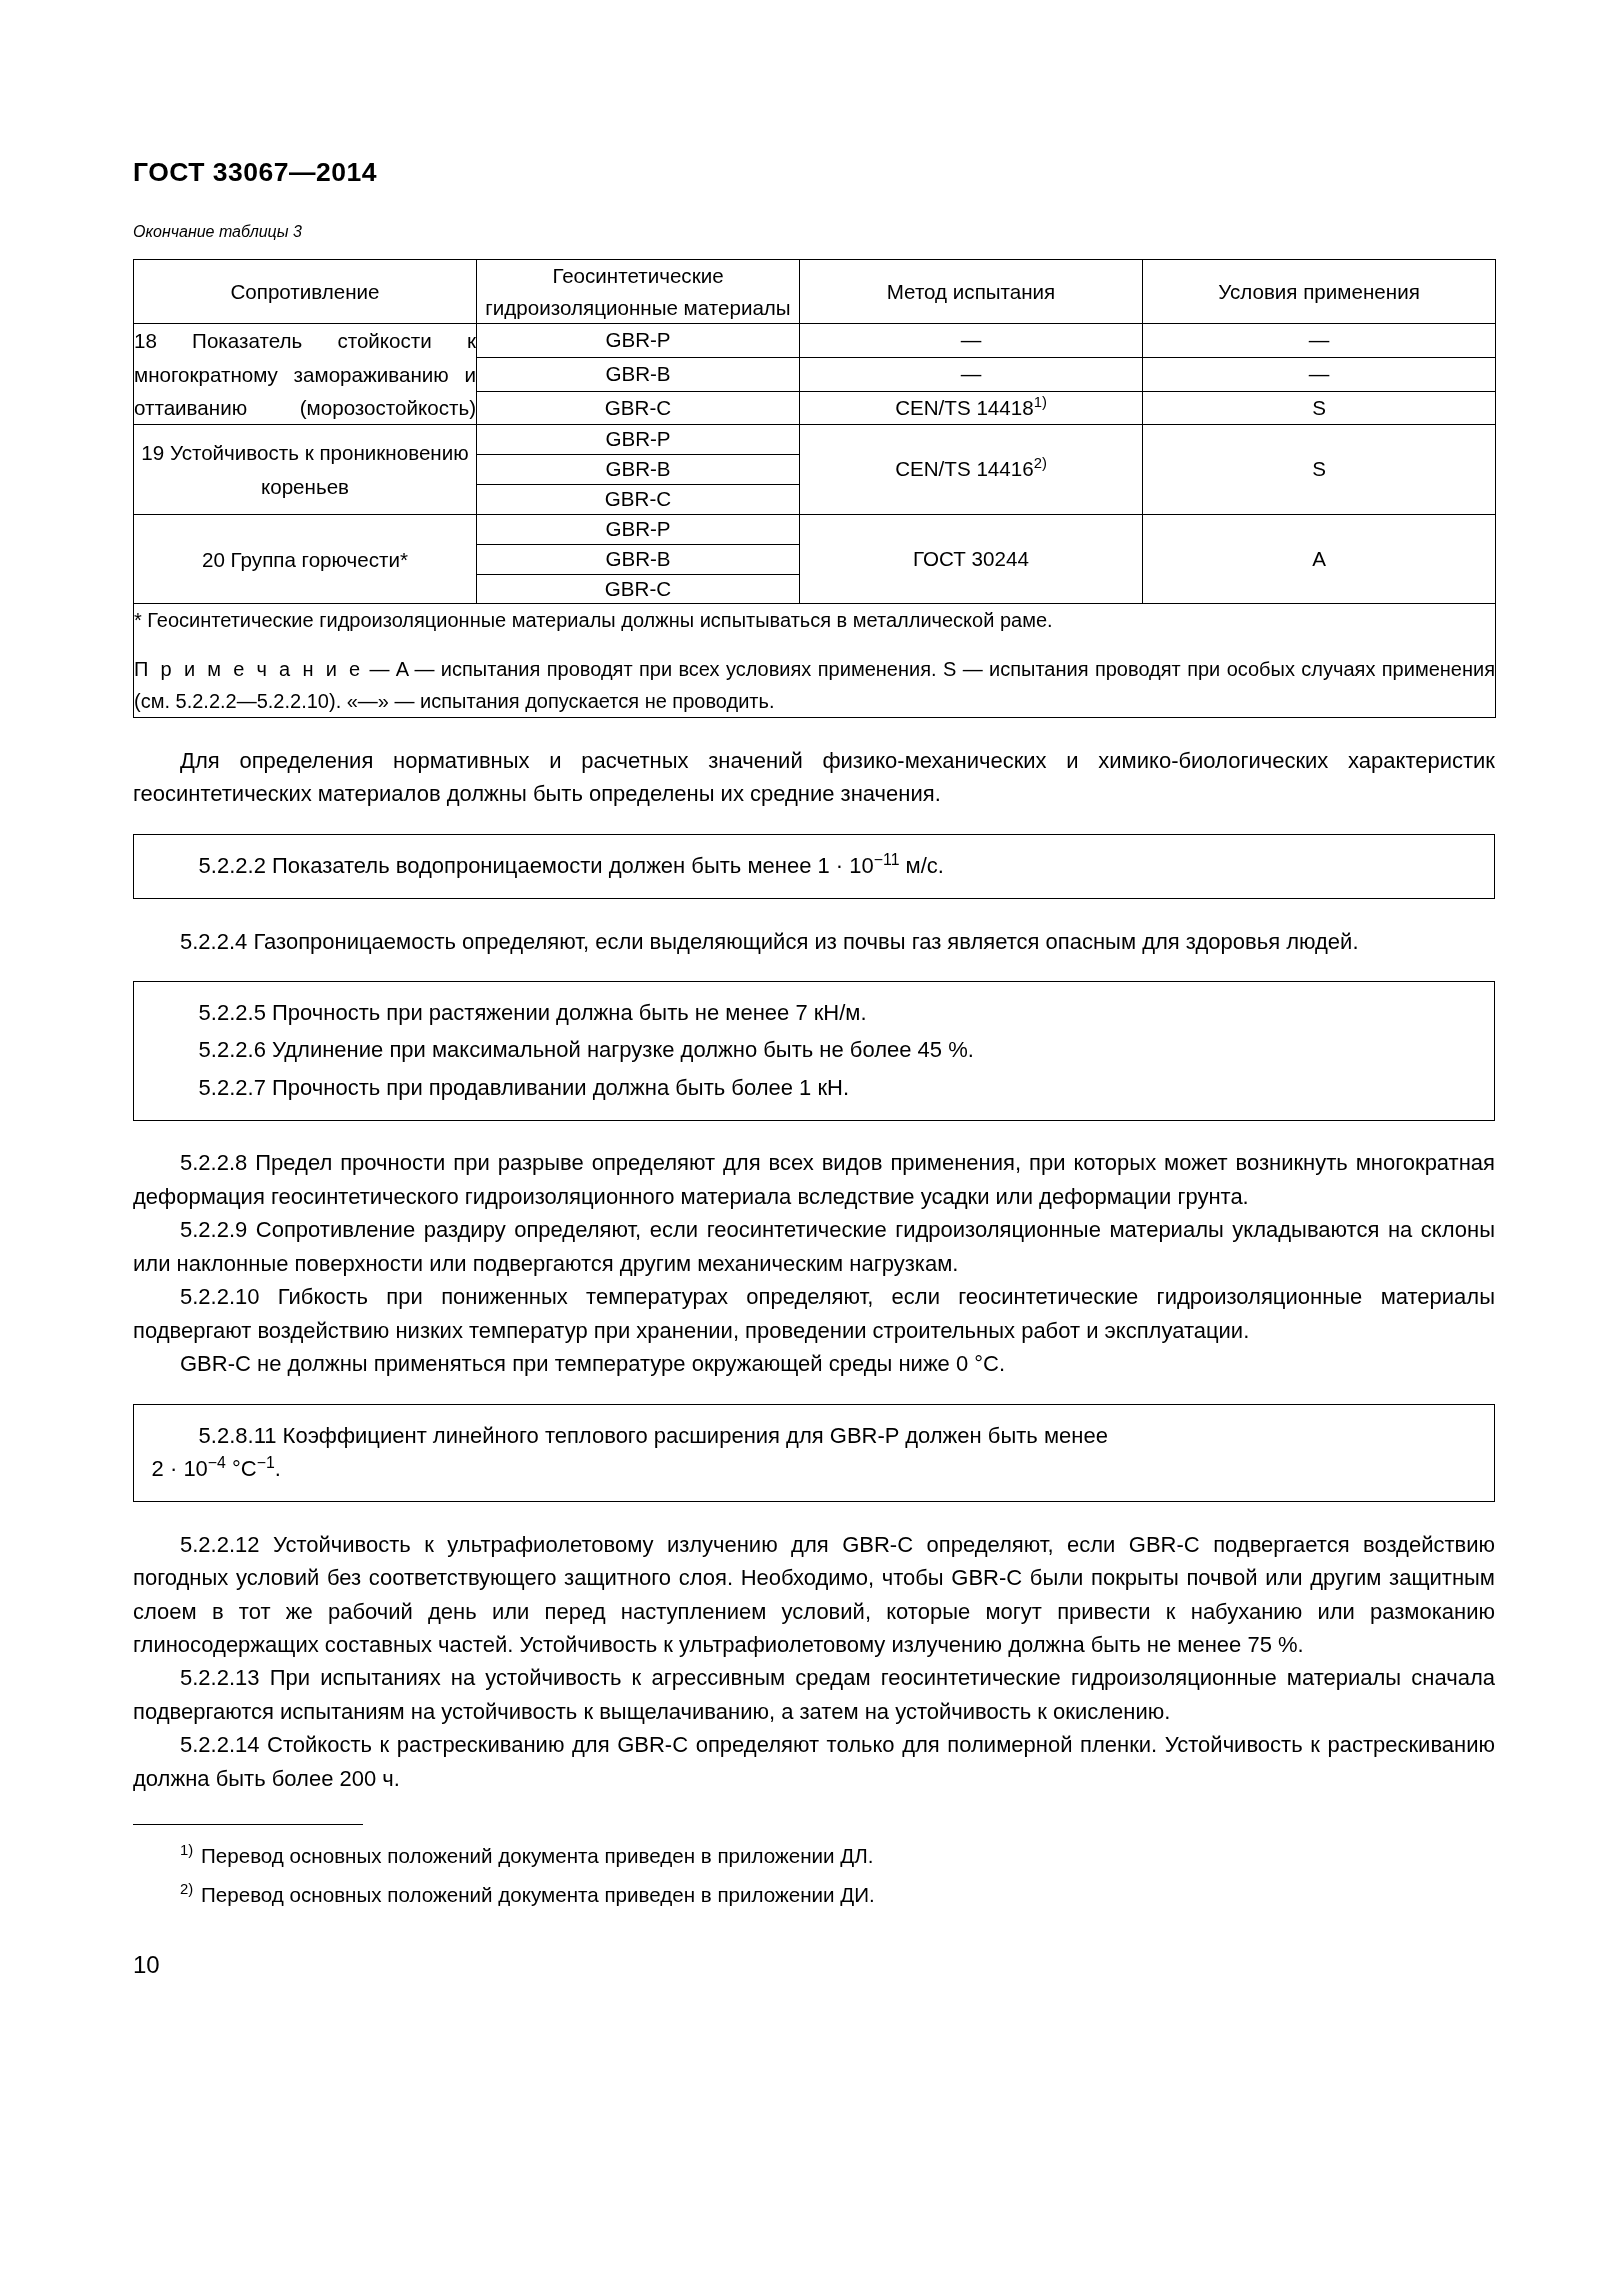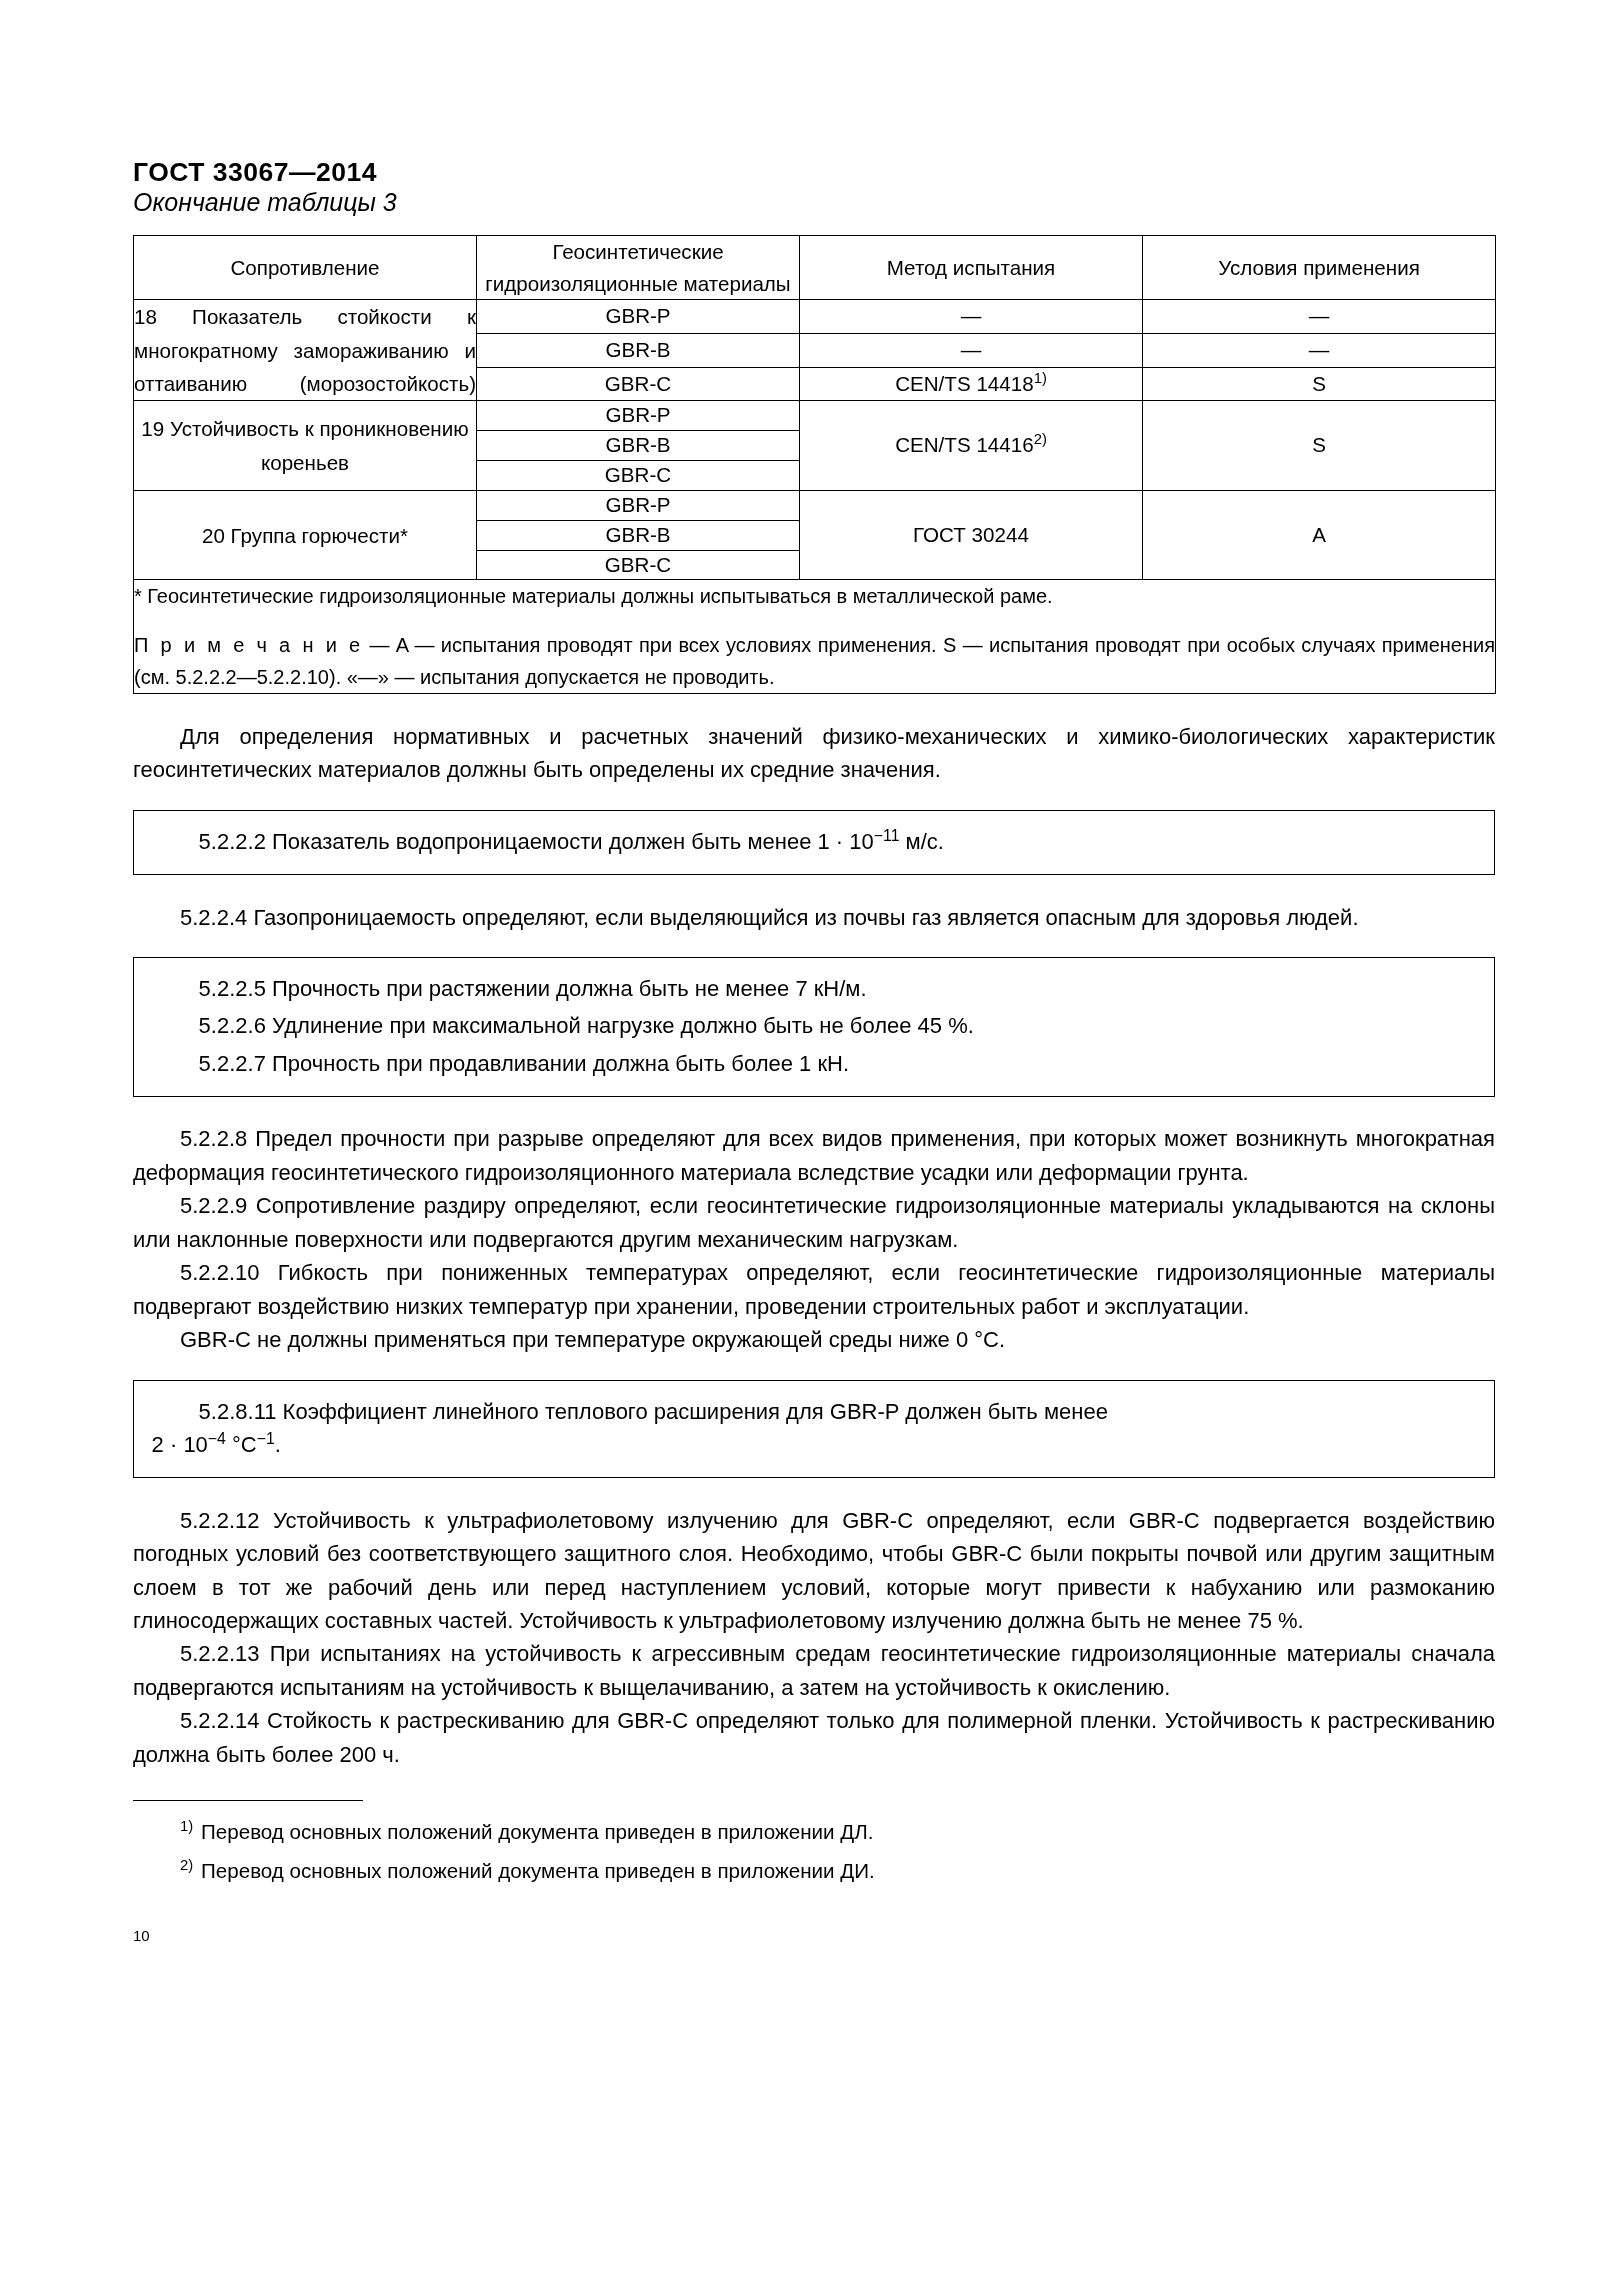--- a/index.html
+++ b/index.html
@@ -25,21 +25,22 @@
   }
 
   
   .doc-header {
     margin-top: 157px;
     font-size: 26.5px;
     font-weight: bold;
     letter-spacing: 0.5px;
   }
   .table-caption {
-    font-size: 25px;
+    margin-top: 35px;
+    font-size: 16px;
     font-style: italic;
   }
 
   
   table.main-table {
     margin-top: 17.6px;
     border-collapse: collapse;
     width: 1362px;
     table-layout: fixed;
     font-size: 20.6px;
@@ -124,21 +125,21 @@
     margin-left: 47px;
   }
   .footnote + .footnote { margin-top: 5.9px; }
   .footnote .fn-mark {
     font-size: 0.72em;
     vertical-align: super;
     margin-right: 7.8px;
   }
   .page-number {
     margin-top: 41px;
-    font-size: 15px;
+    font-size: 24px;
   }
 </style>
 </head>
 <body>
 
 <div class="page">
   <div class="content">
 
     <div class="doc-header">ГОСТ 33067—2014</div>
 

